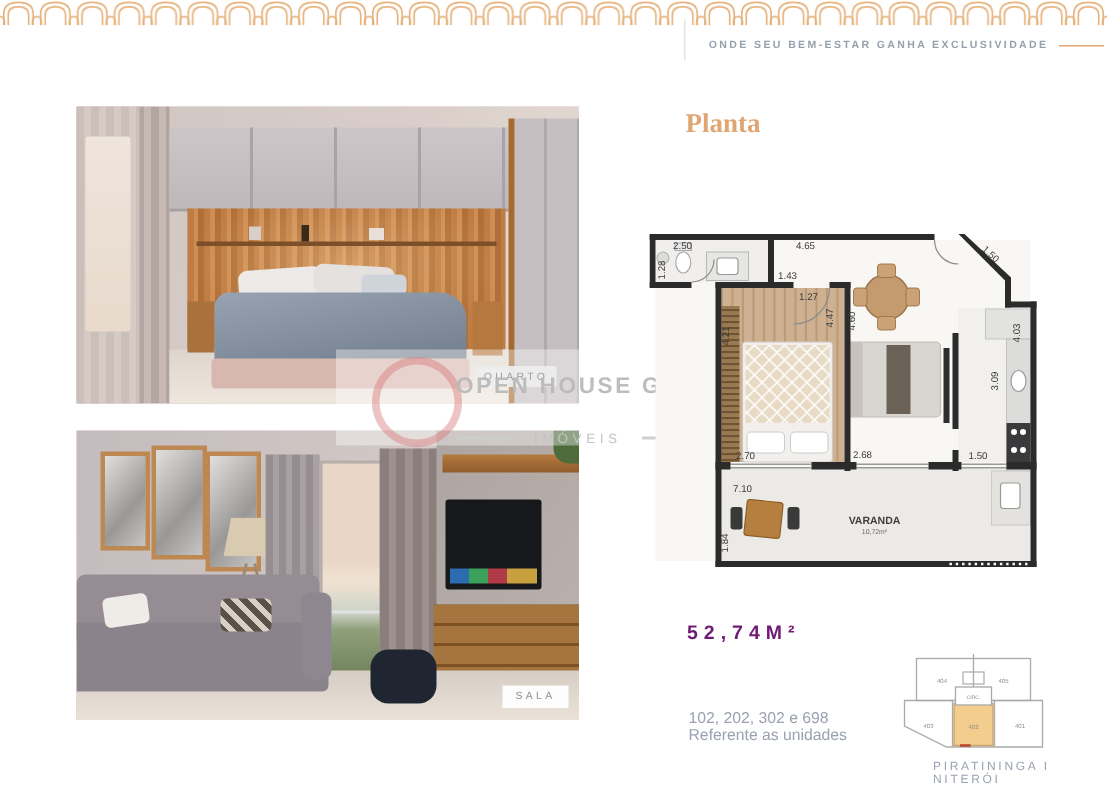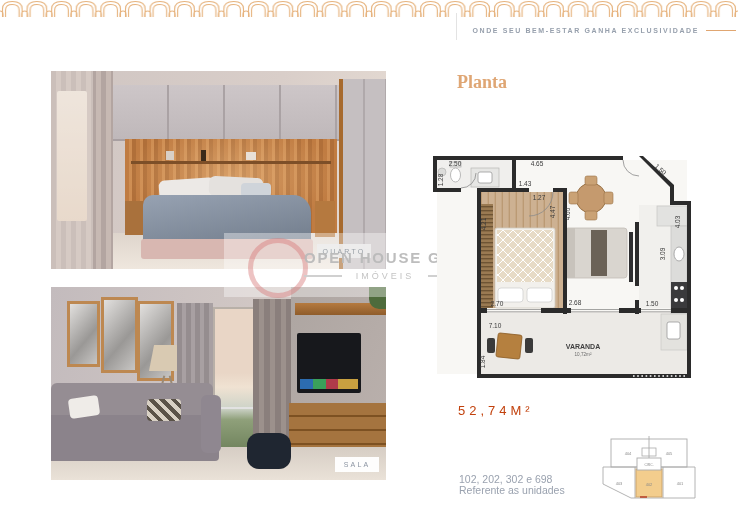--- a/index.html
+++ b/index.html
@@ -76,33 +76,33 @@
   .l-spillow2{left:96px;top:112px;width:34px;height:22px;border-radius:4px;
       background:repeating-linear-gradient(45deg,#5a5248 0 4px,#d8d0c4 4px 8px);}
   .l-ottoman{left:196px;top:146px;width:44px;height:36px;background:#1f2631;border-radius:12px;}
   
   .watermark{position:absolute;left:224px;top:233px;width:252px;height:64px;
       background:rgba(255,255,255,.38);}
   .wm-circle{position:absolute;left:24px;top:5px;width:50px;height:50px;border-radius:50%;
       border:5px solid rgba(215,122,122,.45);}
   .wm-line1{position:absolute;left:80px;top:16px;width:170px;font-size:15px;font-weight:bold;
       letter-spacing:1.8px;color:rgba(185,185,185,.95);white-space:nowrap;}
-  .wm-row2{position:absolute;left:80px;top:38px;width:162px;display:flex;align-items:center;gap:14px;}
+  .wm-row2{position:absolute;left:80px;top:54px;width:162px;display:flex;align-items:center;gap:14px;}
   .wm-dash{flex:1;height:2px;background:rgba(205,205,205,.95);}
   .wm-line2{font-size:9px;letter-spacing:3px;color:rgba(195,195,195,.98);}
   
   .plan-eyebrow{position:absolute;left:457px;top:72px;font-family:"Liberation Serif",serif;
       font-size:18px;color:#dfa674;font-weight:bold;}
   .plan-title{position:absolute;left:455px;top:88px;font-family:"Liberation Serif",serif;
       font-size:27px;color:#1b2545;font-weight:bold;letter-spacing:.5px;}
   .floorplan{position:absolute;left:433px;top:150px;}
   .info-type{position:absolute;left:457px;top:397px;font-family:"Liberation Serif",serif;
       font-size:23px;color:#1b2545;font-weight:bold;}
-  .info-area{position:absolute;left:458px;top:403px;font-size:13px;letter-spacing:4px;
-      color:#c2410c;font-weight:400;}
+  .info-area{position:absolute;left:458px;top:414px;font-size:13px;letter-spacing:4px;
+      color:#701a75;font-weight:700;}
   .info-ref1{position:absolute;left:459px;top:484px;font-size:10.5px;color:#9aa2af;}
   .info-ref2{position:absolute;left:459px;top:473px;font-size:10.5px;color:#9aa2af;}
   .keyplan{position:absolute;left:601px;top:436px;}
   .location{position:absolute;left:622px;top:506px;font-size:8px;letter-spacing:1.8px;color:#9aa2af;}
   svg text{font-family:"Liberation Sans",sans-serif;}
 </style>
 </head>
 <body>
 
 <div class="page">
@@ -331,14 +331,15 @@
     <g font-size="4" fill="#8a8a8a" text-anchor="middle">
       <text x="27" y="19">404</text>
       <text x="68" y="19">405</text>
       <text x="18" y="49">403</text>
       <text x="48" y="50">402</text>
       <text x="79" y="49">401</text>
       <text x="48" y="30" font-size="3.4">CIRC.</text>
     </g>
   </svg>
 
+  <div class="location">PIRATININGA I NITERÓI</div>
 
 </div>
 
 </body></html>

